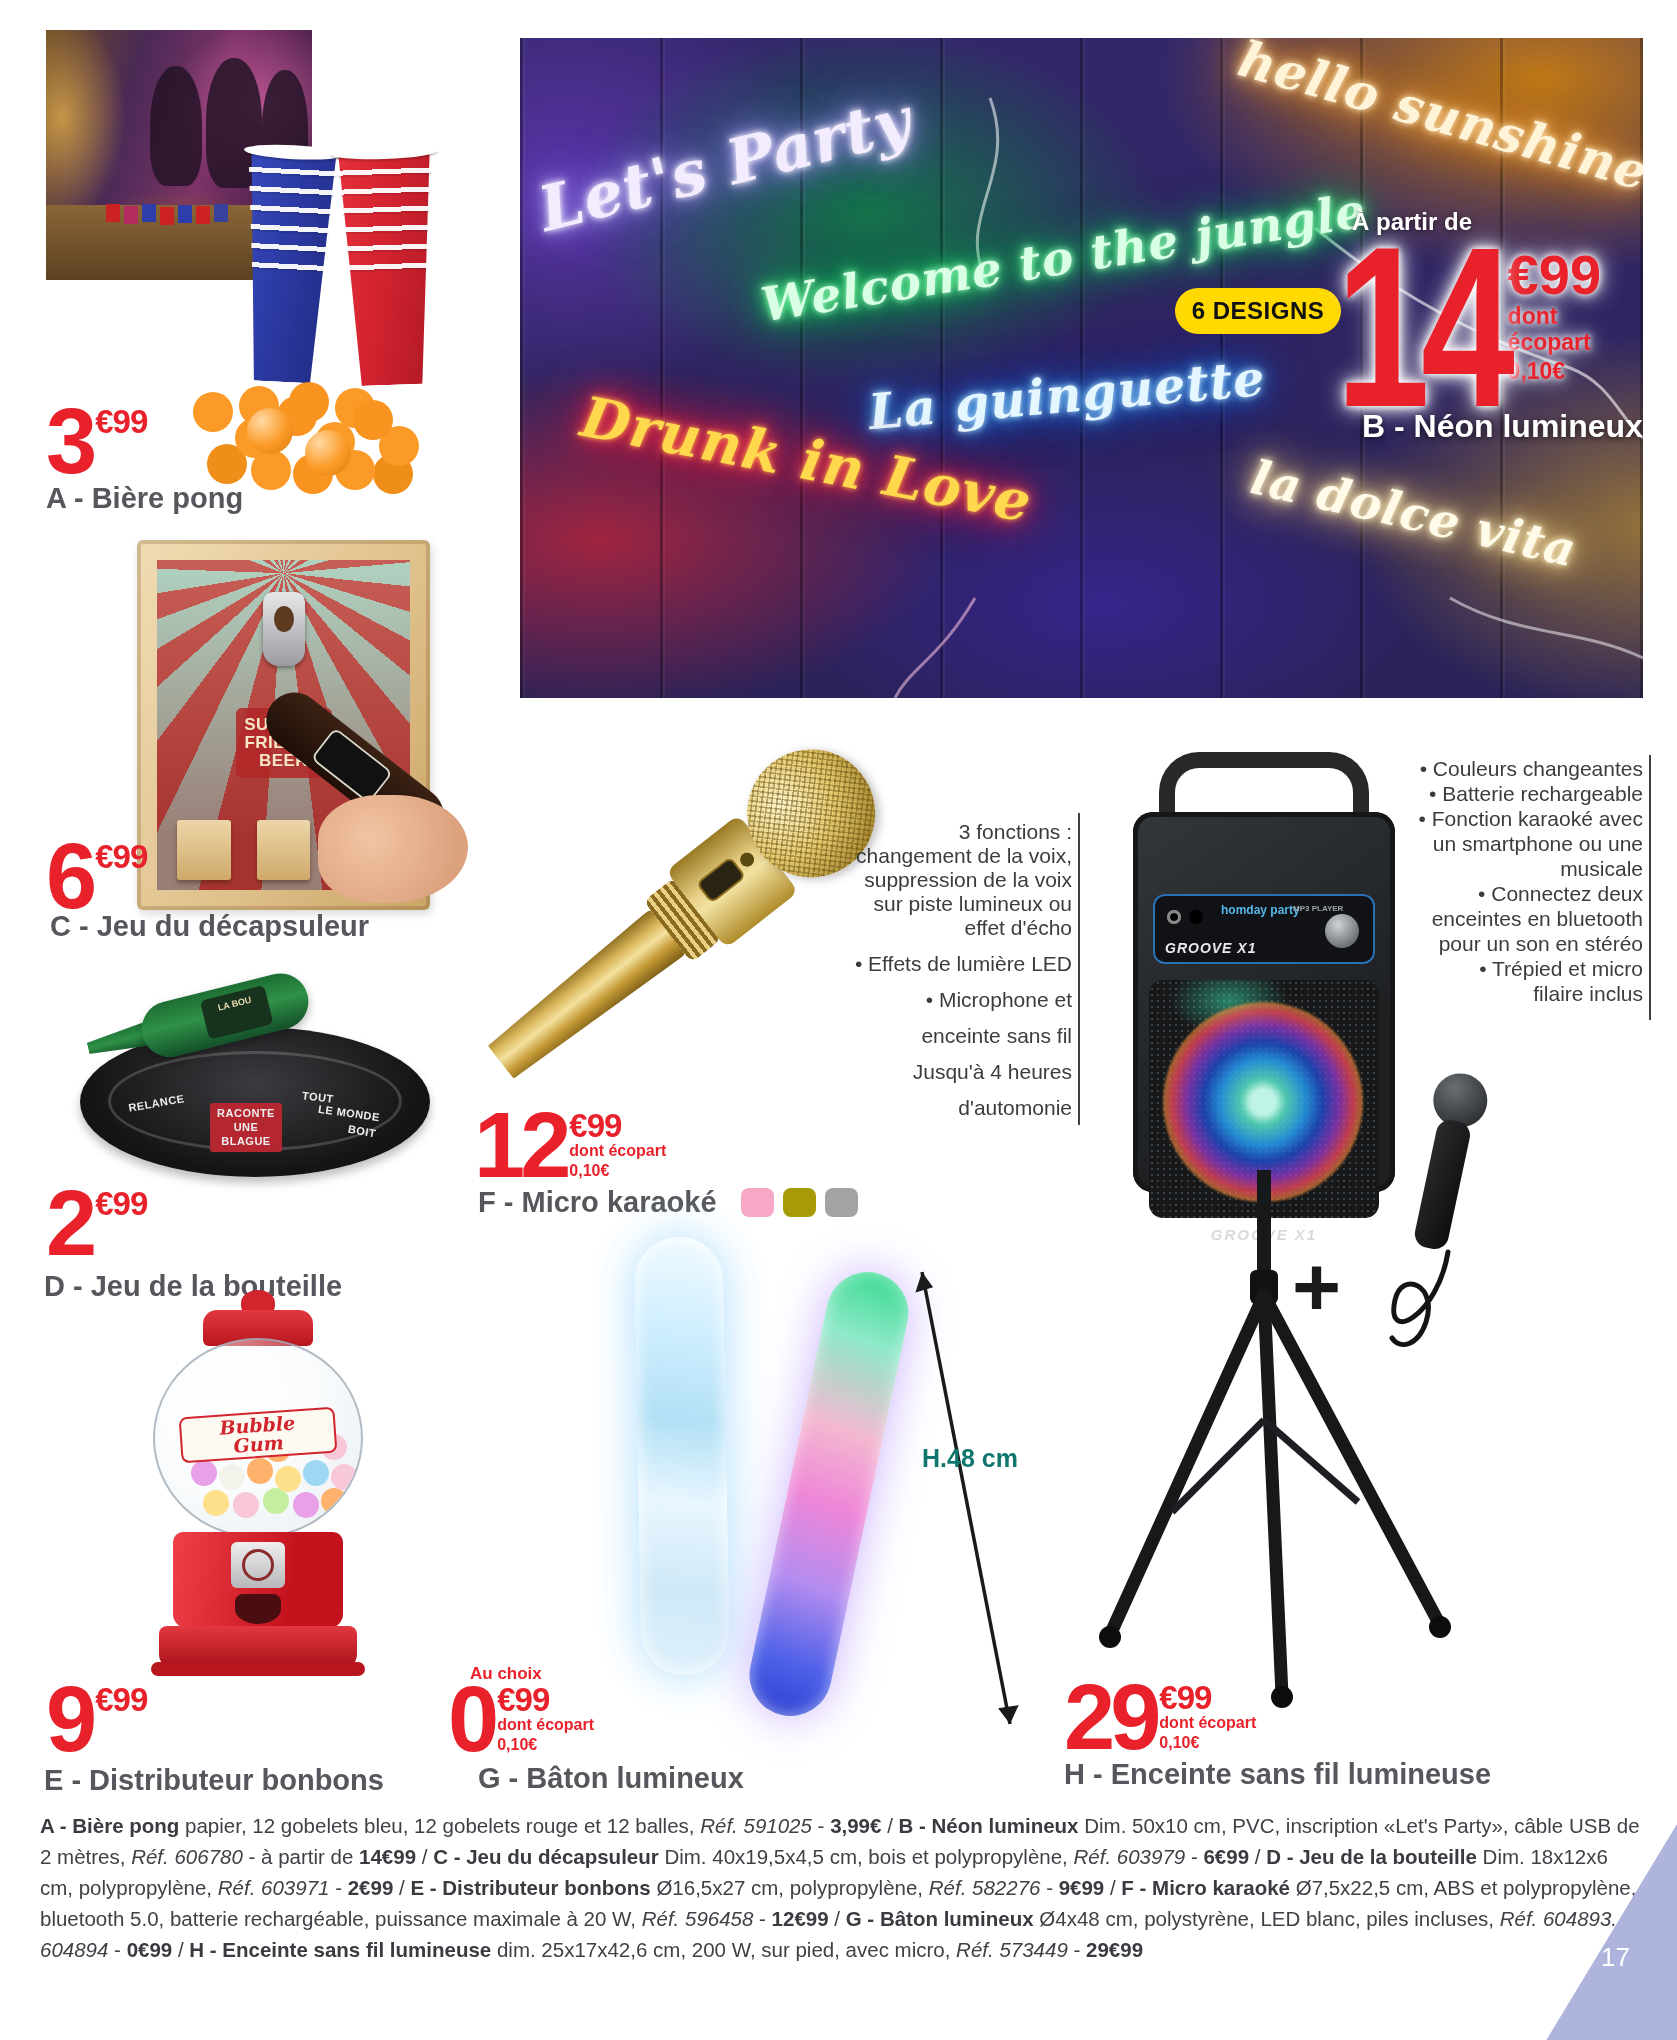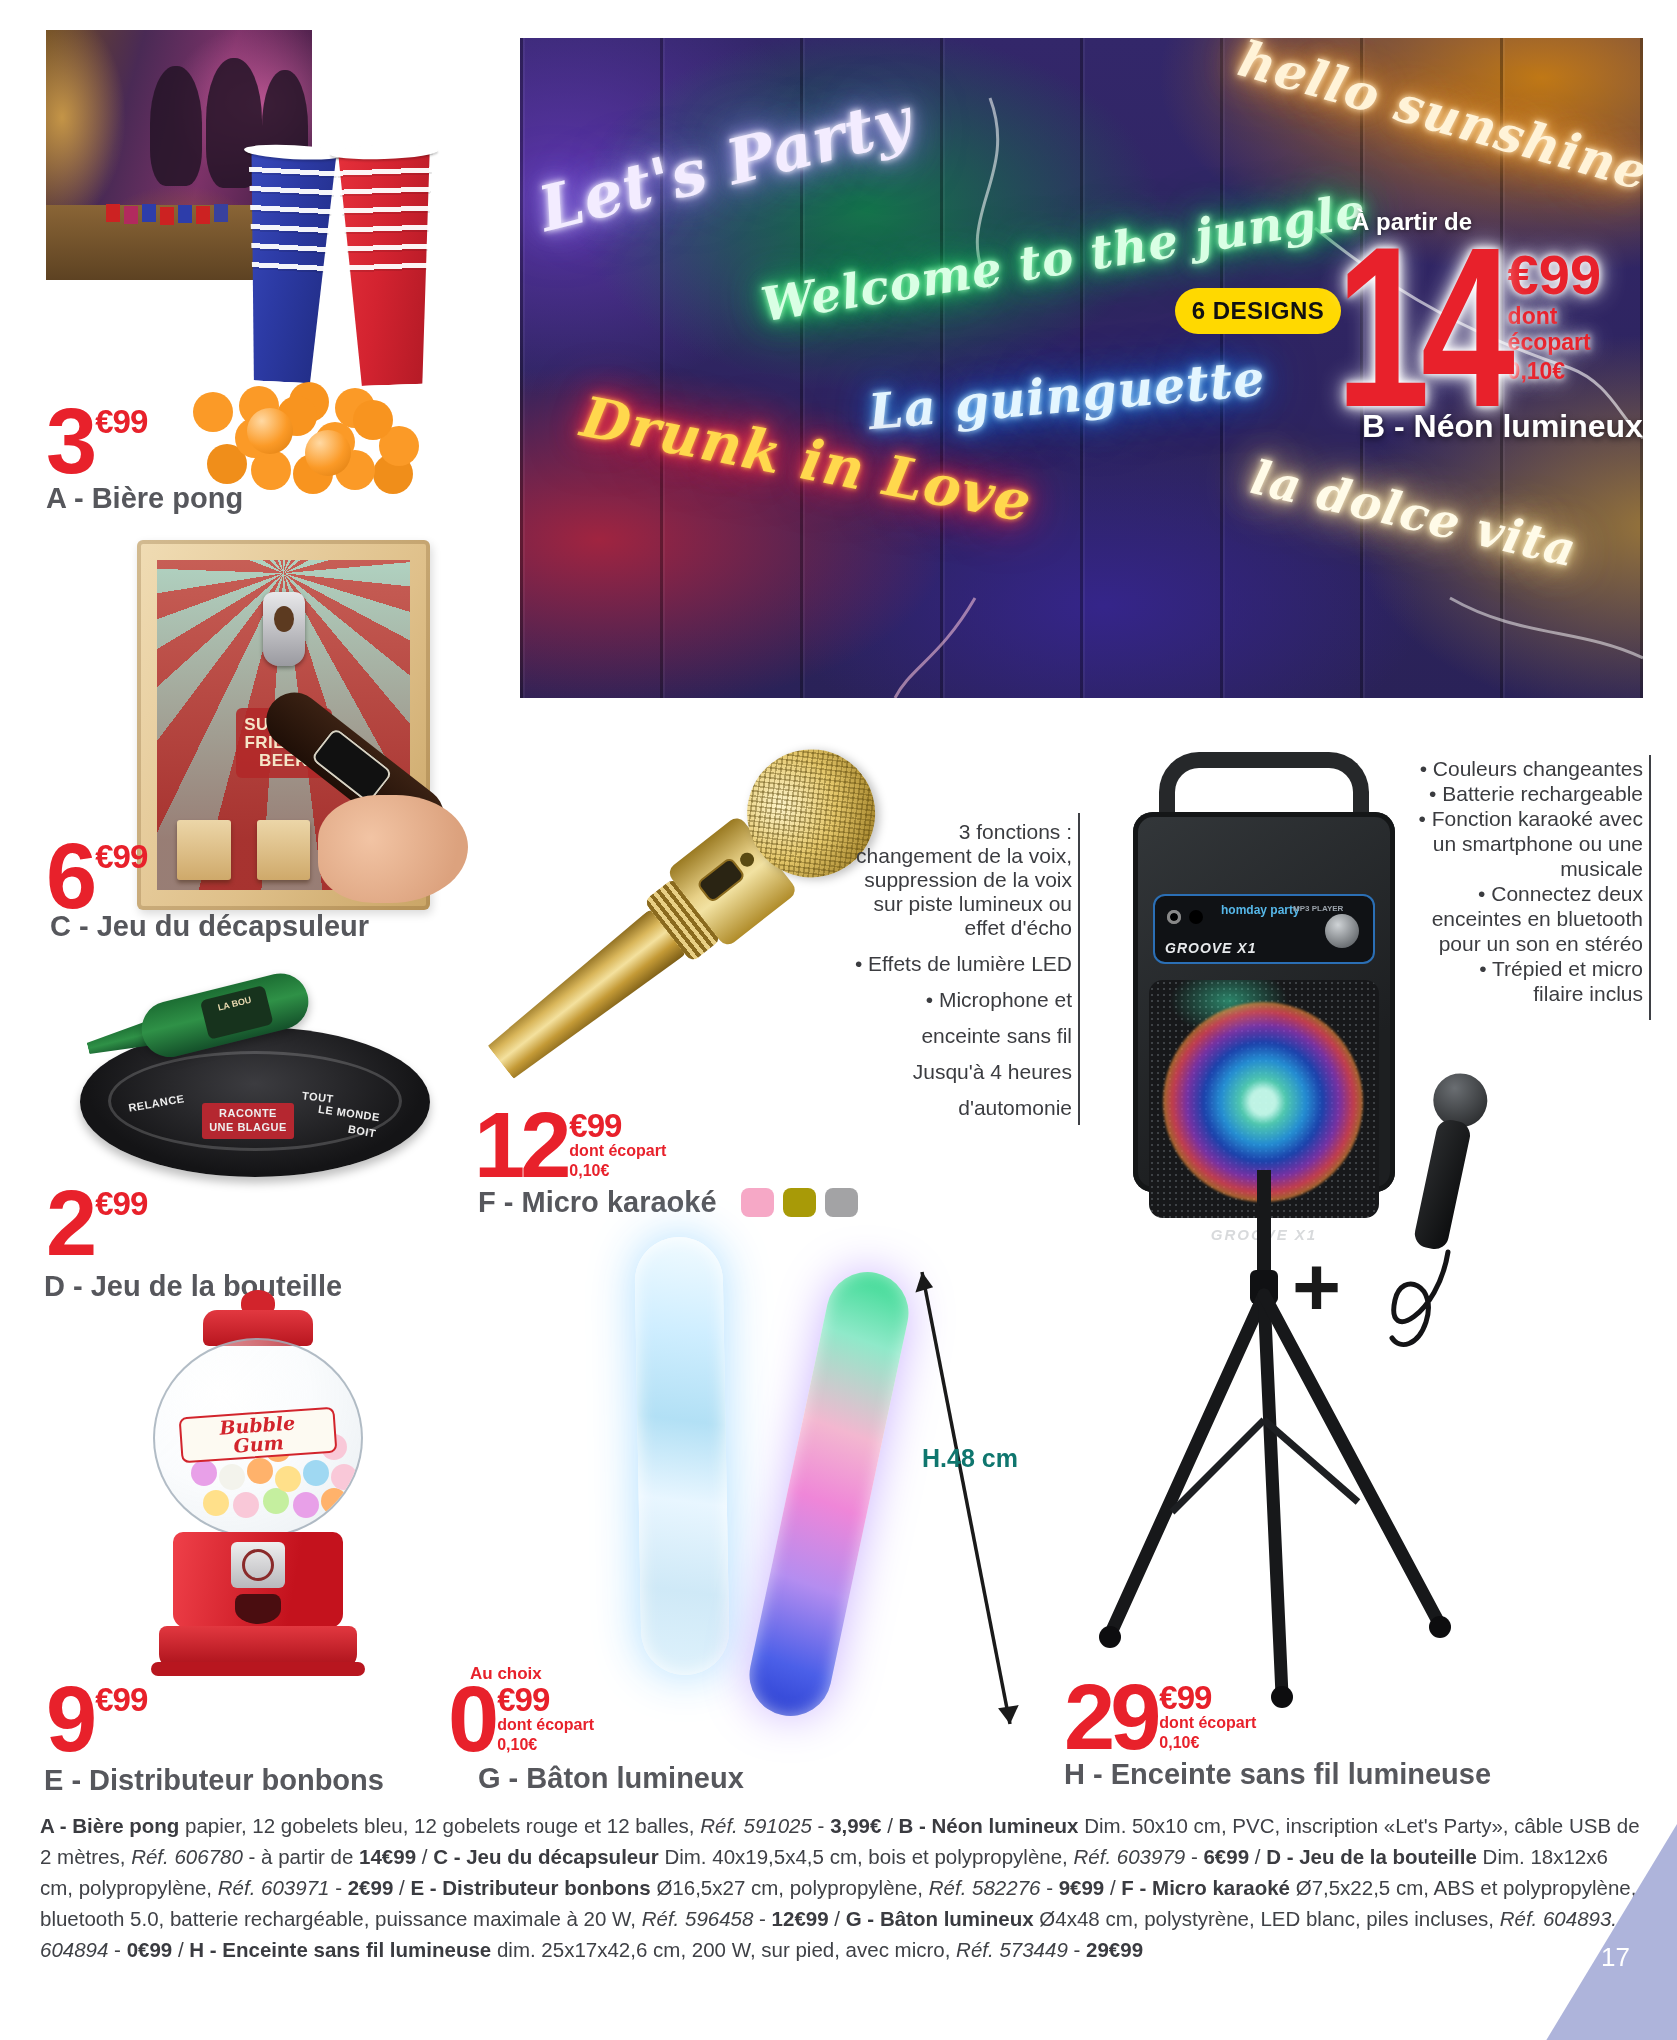--- a/index.html
+++ b/index.html
@@ -337,21 +337,21 @@
     <span class="sup">
         <span class="cents">€99</span>
       </span>
   </div>
   <div class="plabel" style="left:50px; top:910px;">C - Jeu du décapsuleur</div>
 
   <div class="spinner">
     <div class="spin-base"></div>
     <div class="spin-ring"></div>
     <div class="wedge" style="left:48px; top:132px; transform:rotate(-10deg);">RELANCE</div>
-    <div class="wedge wedge-red" style="left:122px; top:138px; width:92px;">RACONTE UNE BLAGUE</div>
+    <div class="wedge wedge-red" style="left:130px; top:138px; width:72px;">RACONTE UNE BLAGUE</div>
     <div class="wedge" style="left:222px; top:126px; transform:rotate(6deg);">TOUT</div>
     <div class="wedge" style="left:238px; top:142px; transform:rotate(8deg);">LE MONDE</div>
     <div class="wedge" style="left:268px; top:160px; transform:rotate(10deg);">BOIT</div>
     <div class="bottle-green">
       <div class="bg-neck"></div>
         <div class="bg-body"></div>
         <div class="bg-label">LA BOU</div>
     </div>
   </div>
   <div class="price" style="left:46px; top:1188px;">

